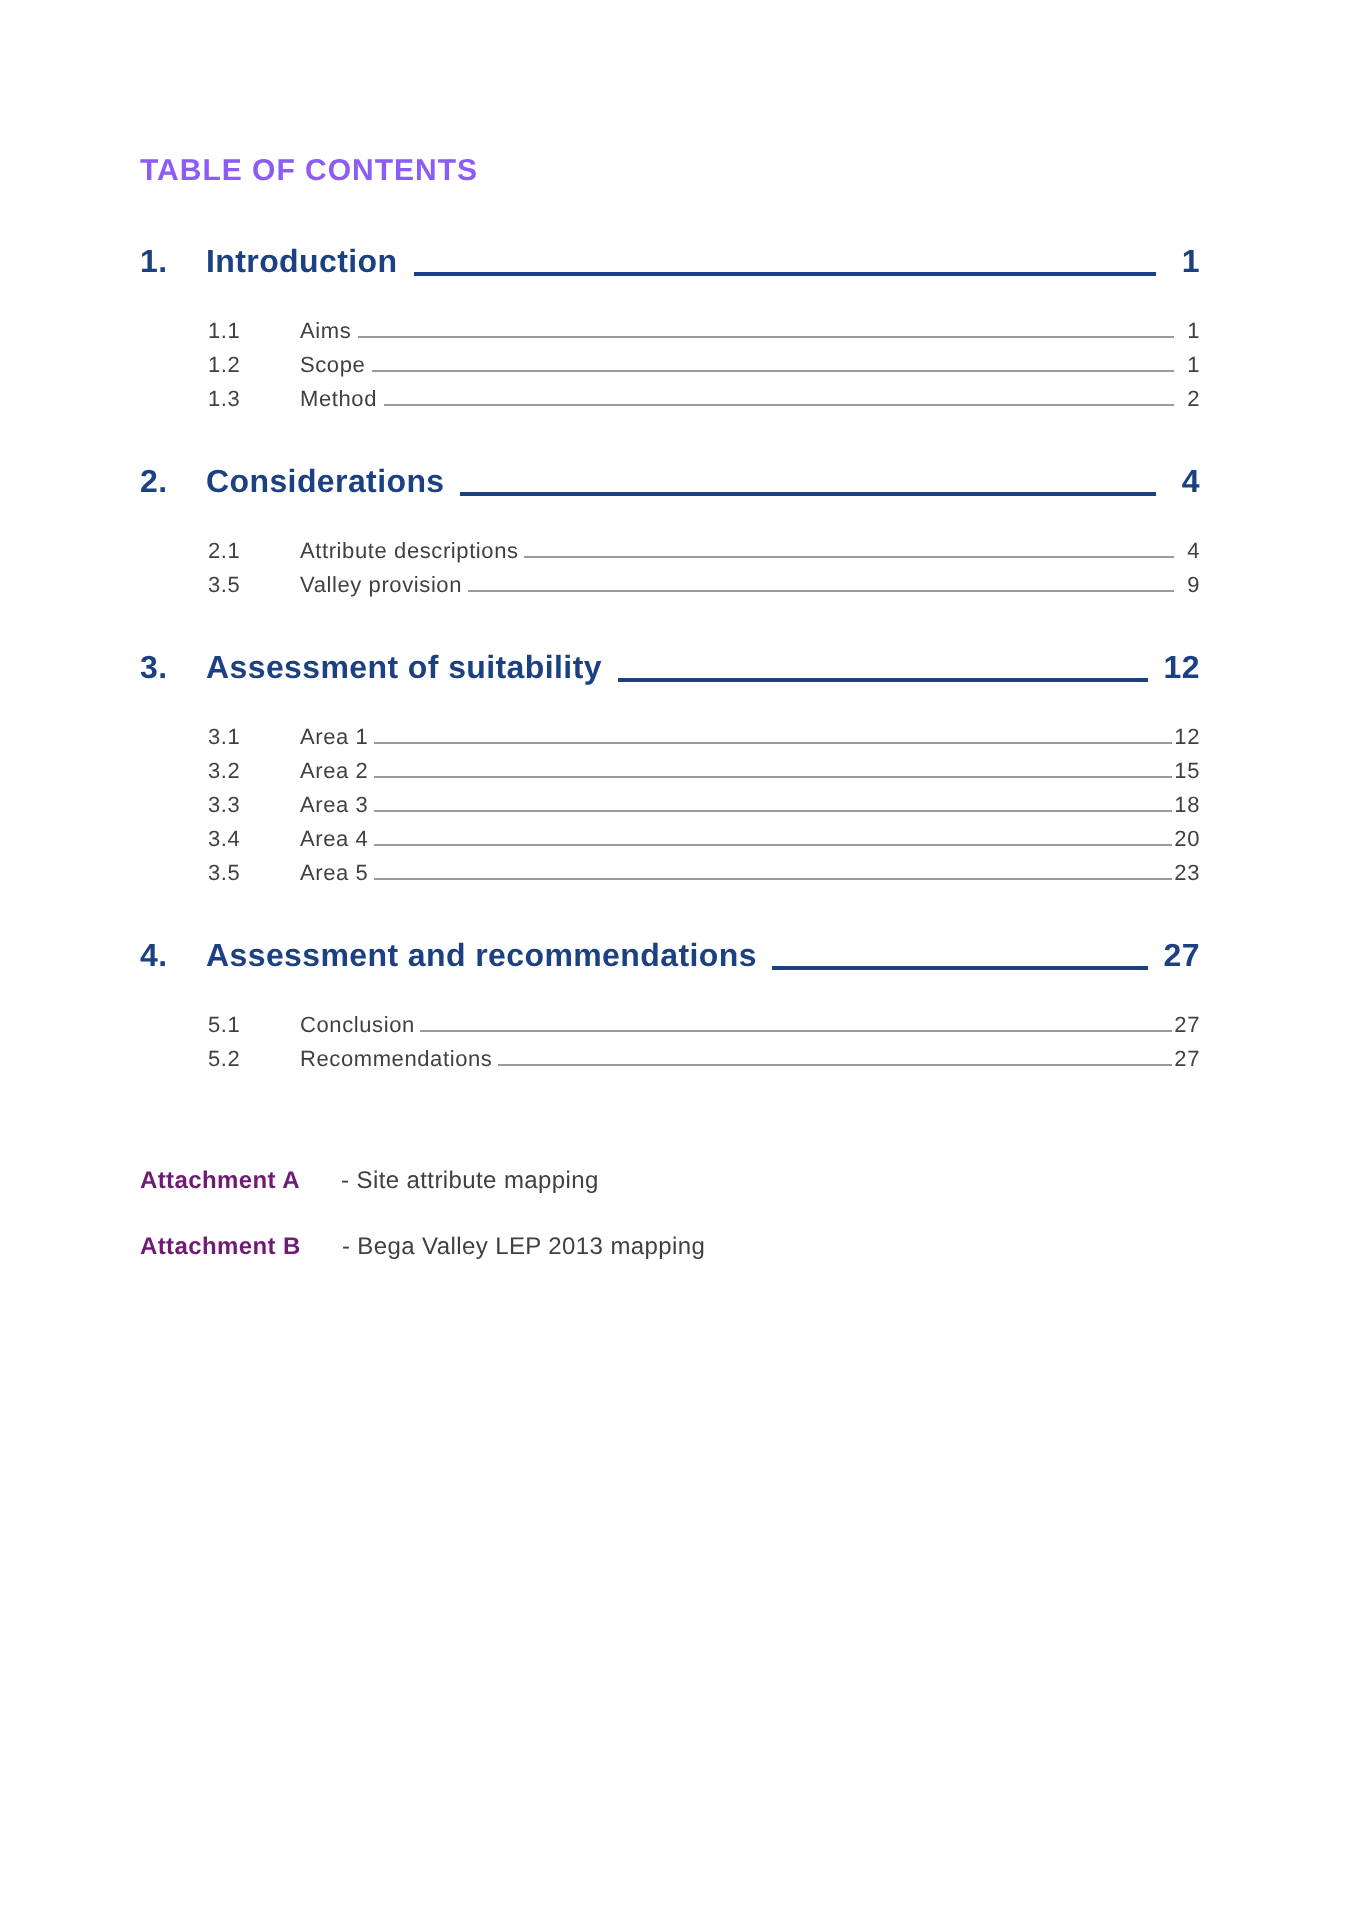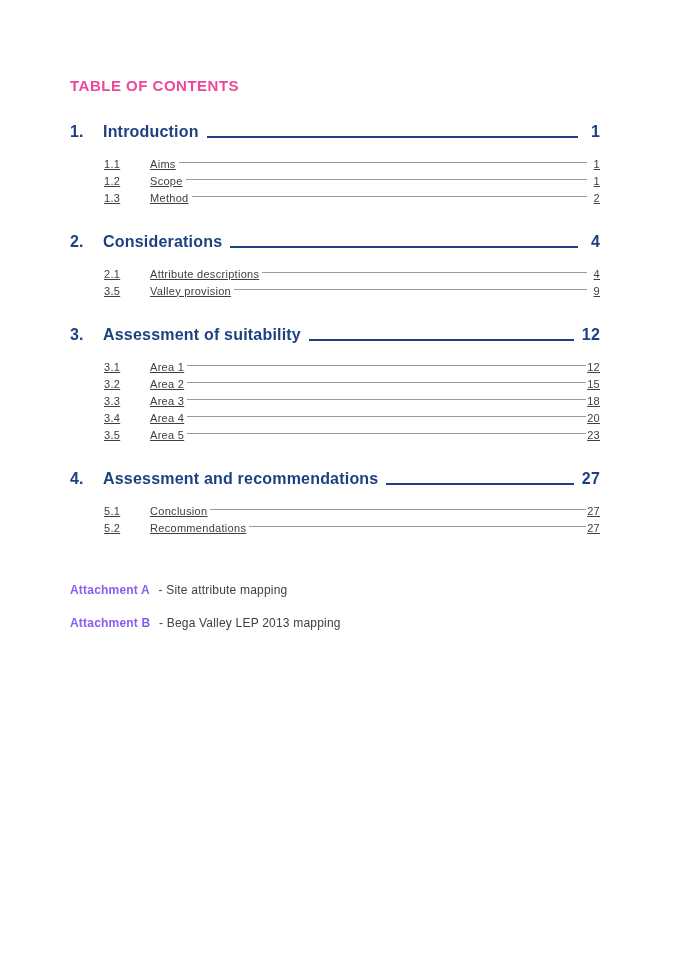--- a/index.html
+++ b/index.html
@@ -14,21 +14,21 @@
     width: 675px;
     height: 955px;
     padding: 76px 75px 0 70px;
     background: #ffffff;
   }
   
   .toc-title {
     font-size: 15px;
     font-weight: bold;
     letter-spacing: 0.5px;
-    color: #ec4899;
+    color: #8b5cf6;
     line-height: 20px;
     margin-bottom: 24px;
   }
   
   .section { margin-top: 26px; }
   .section-row {
     display: flex;
     align-items: flex-end;
     line-height: 20px;
     font-size: 16px;
@@ -43,27 +43,26 @@
     flex: 1 1 auto;
     border-bottom: 2px solid #1c4182;
     margin: 0 8px 4px 8px;
     height: 0;
   }
   .s-page { flex: 0 0 auto; min-width: 14px; text-align: right; }
   
   .sub-list { margin-top: 13px; }
   .entry-row {
     display: flex;
-    align-items: center;
+    align-items: flex-end;
     height: 17px;
     font-size: 11px;
     color: #404040;
     letter-spacing: 0.3px;
     cursor: default;
-    text-decoration: underline;
   }
   .e-num { margin-left: 34px; width: 46px; flex: 0 0 46px; }
   .e-title { white-space: nowrap; }
   .e-leader {
     flex: 1 1 auto;
     border-bottom: 1px solid #9a9a9a;
     margin: 0 1px 3px 3px;
     height: 0;
   }
   .e-page { flex: 0 0 auto; min-width: 12px; text-align: right; }
@@ -71,22 +70,22 @@
   .attachments { margin-top: 46px; }
   .attachment {
     font-size: 12px;
     line-height: 17px;
     margin-bottom: 16px;
     color: #404040;
     letter-spacing: 0.2px;
   }
   .att-label {
     font-weight: bold;
-    color: #8b5cf6;
-    margin-right: 5px;
+    color: #701a75;
+    margin-right: 17px;
   }
 </style>
 </head>
 <body>
 
 <div class="page">
 
   <div class="toc-title">TABLE OF CONTENTS</div>
 
   <div class="section">

